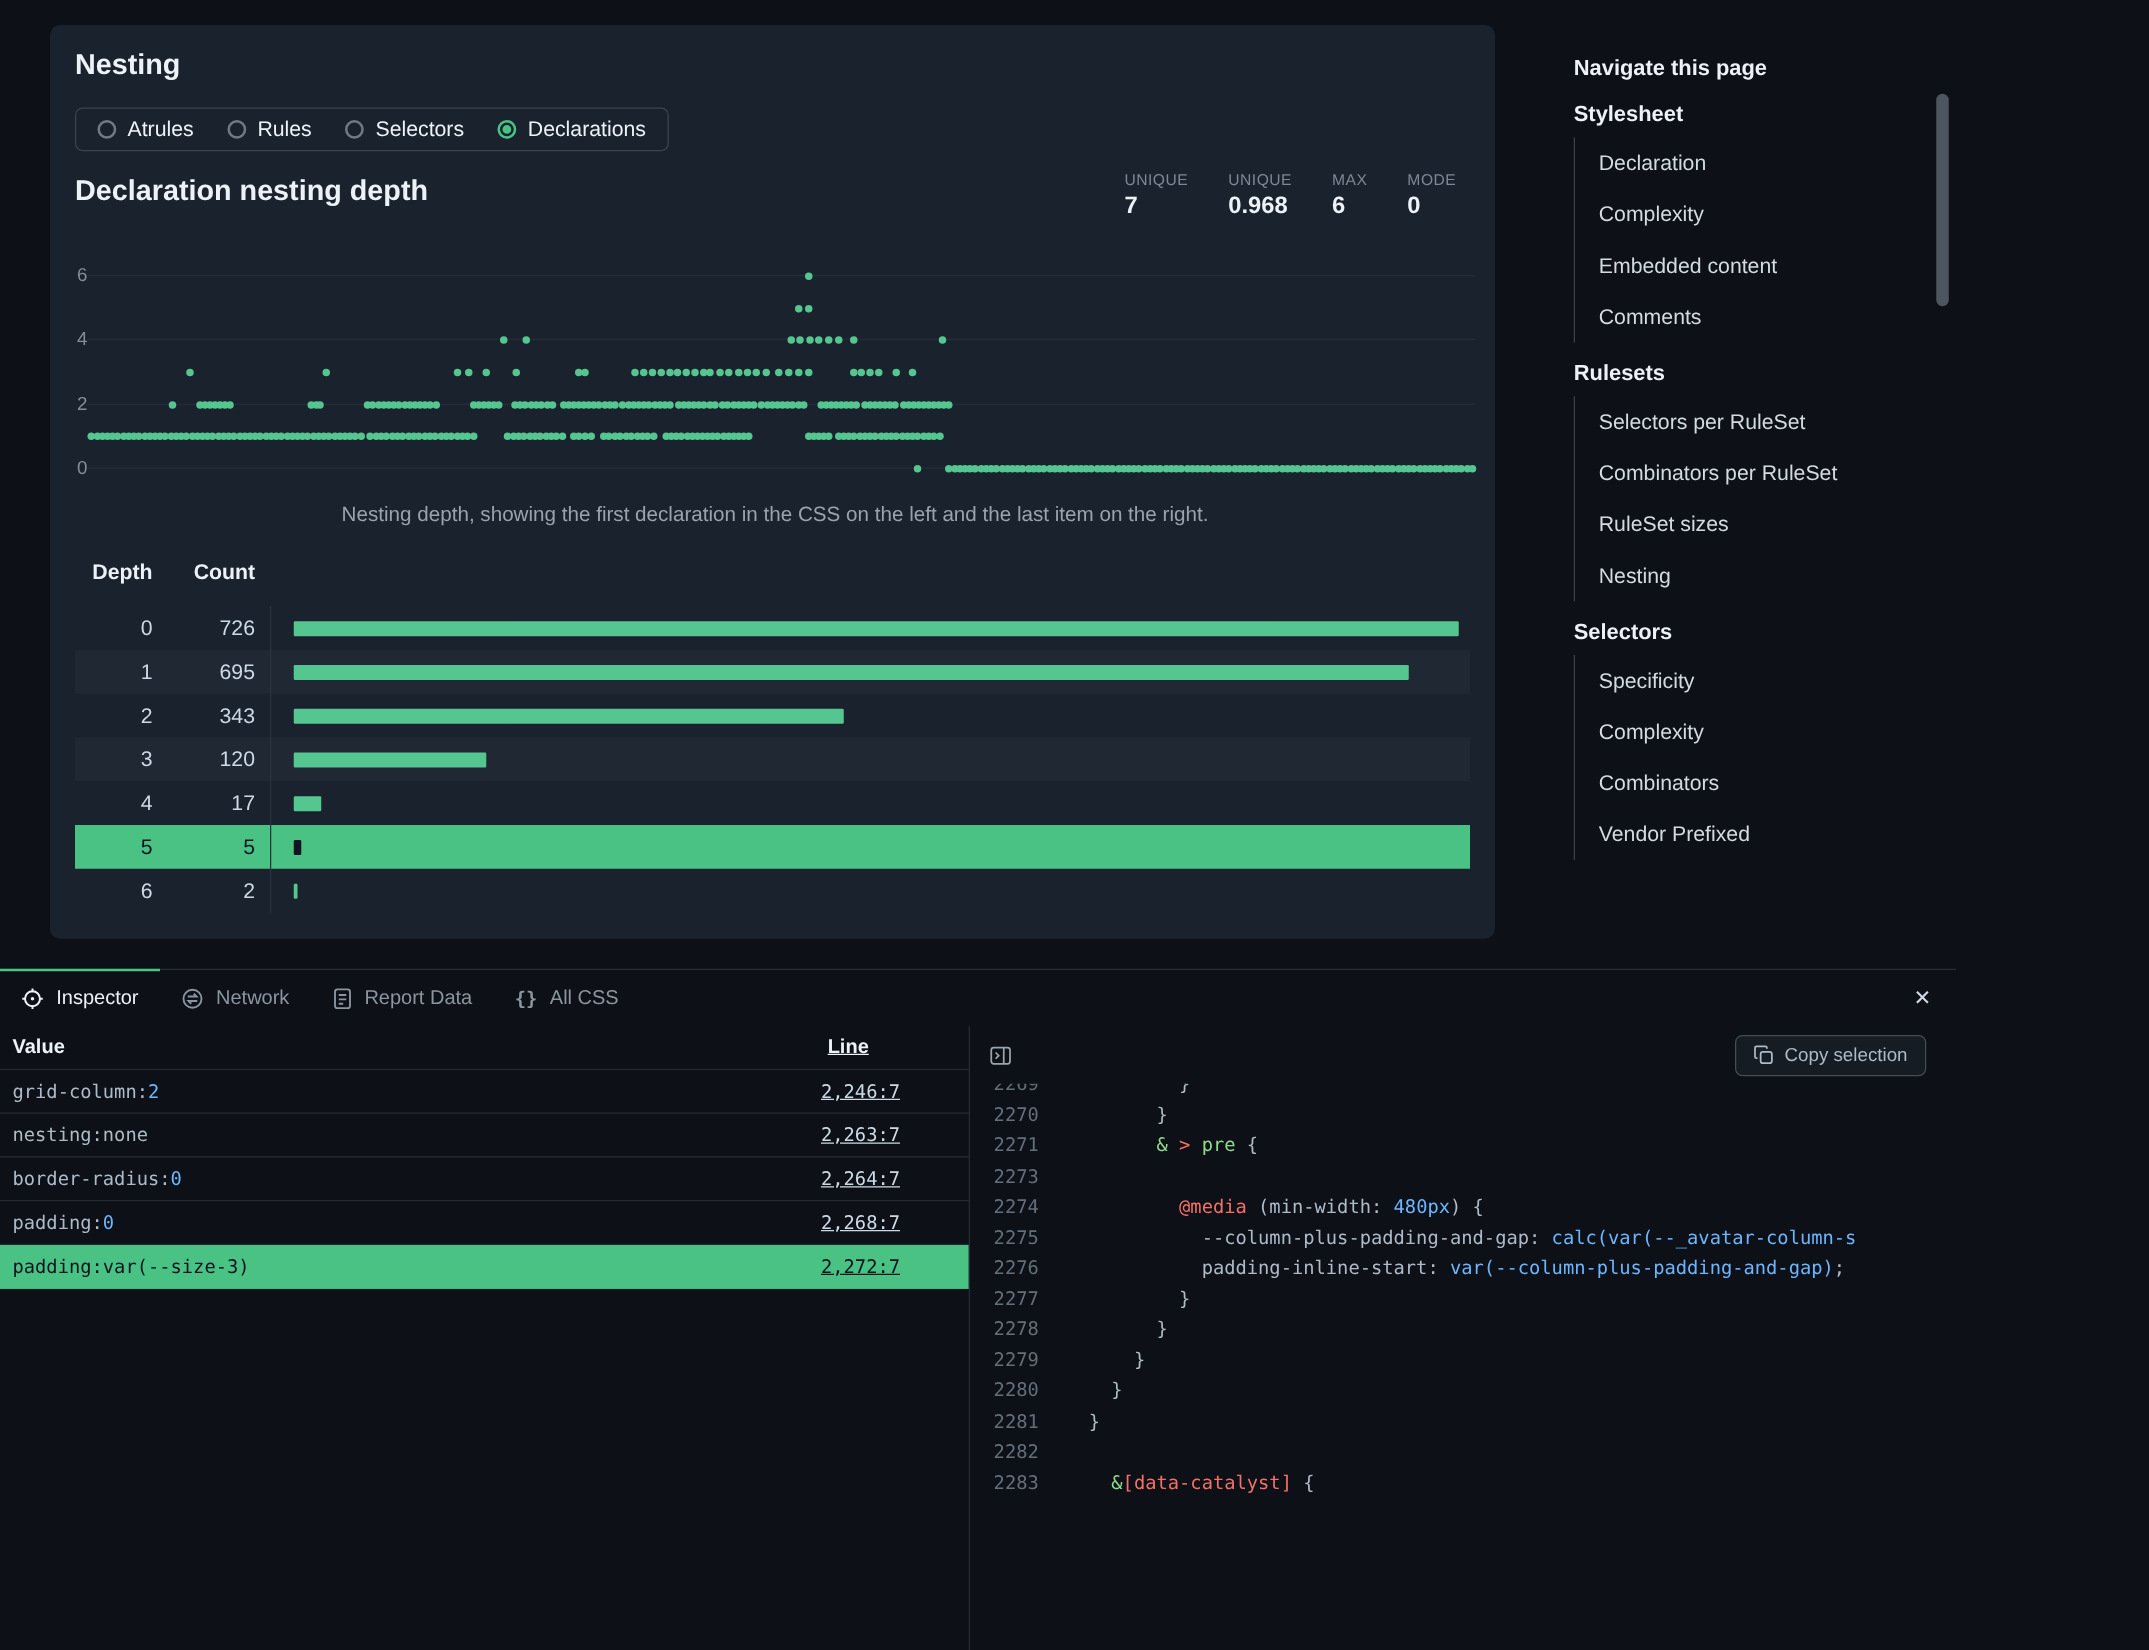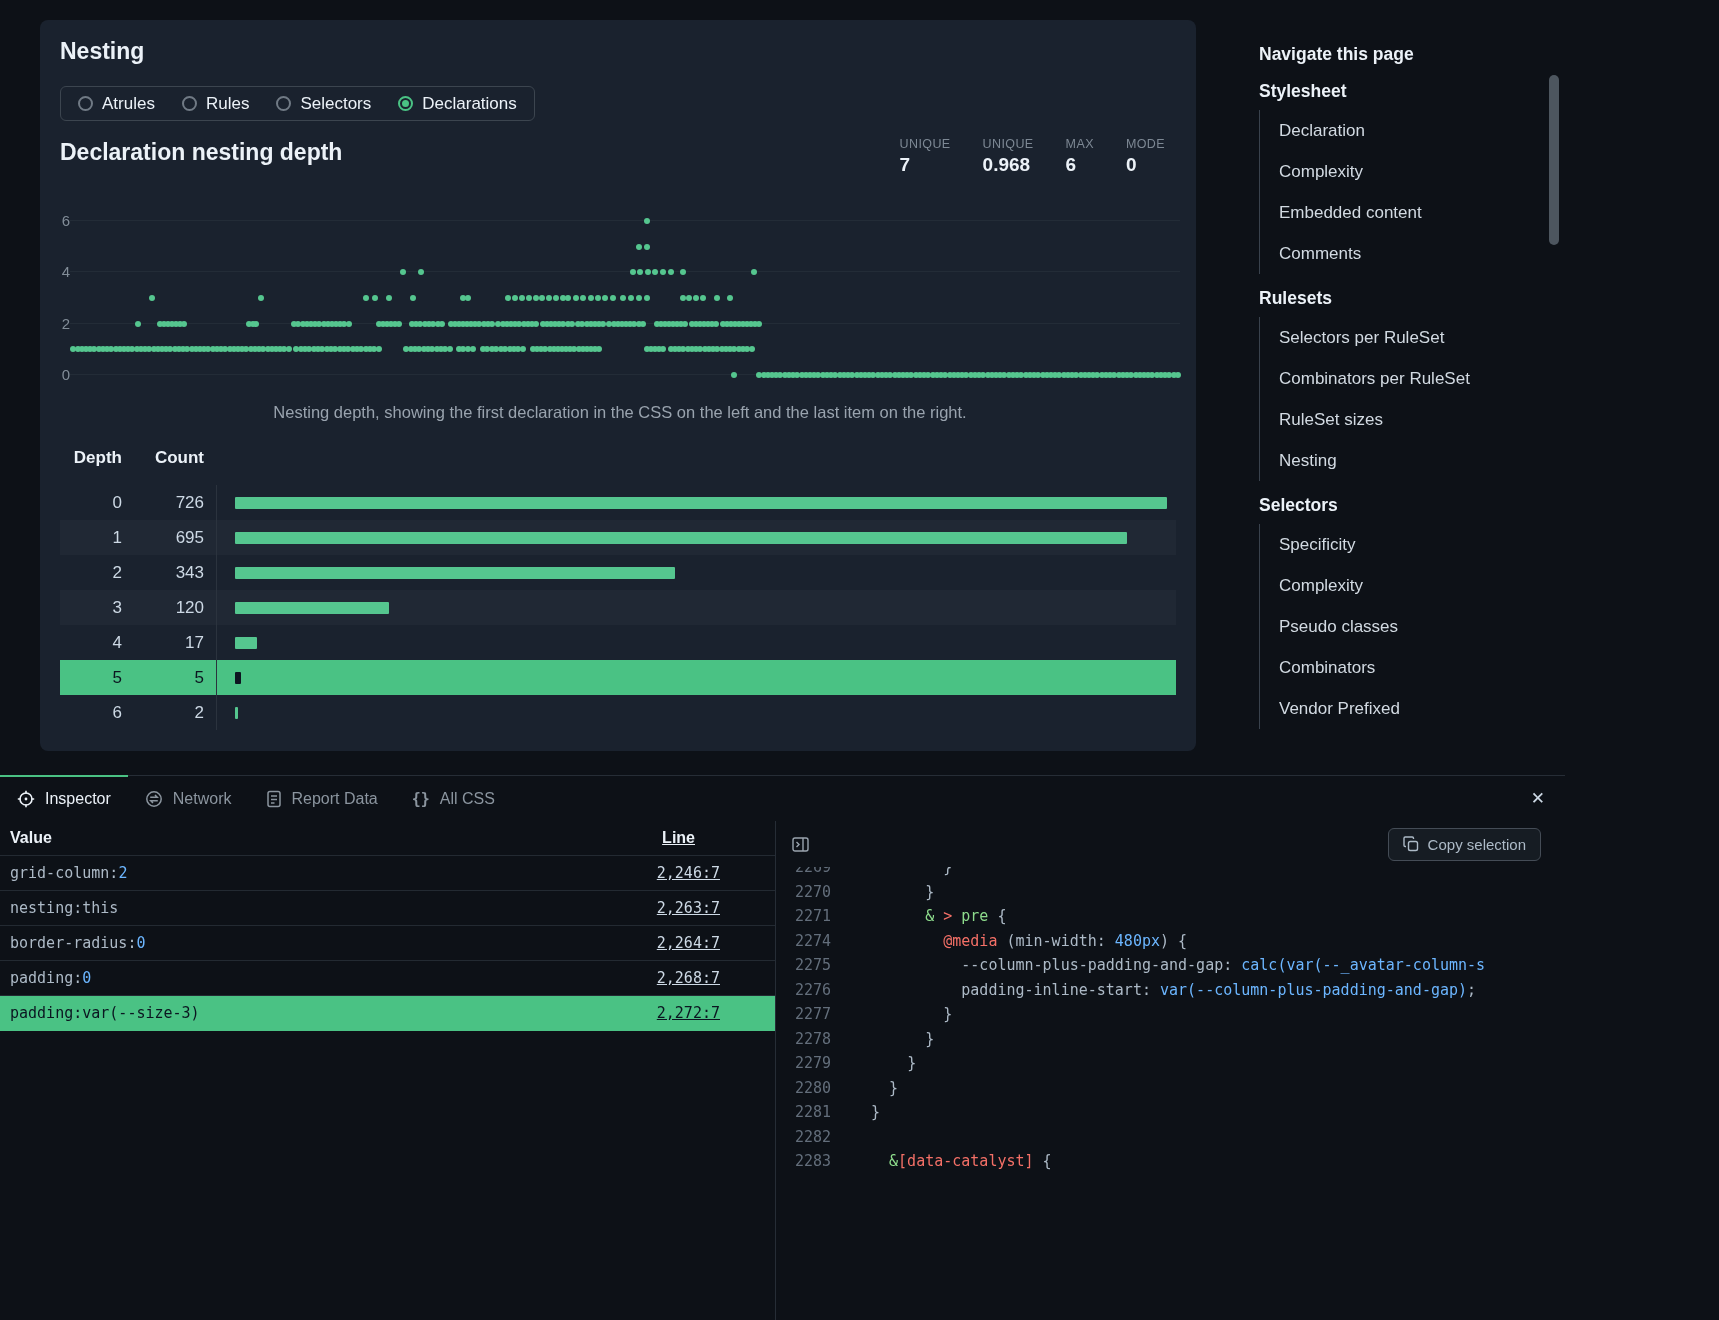--- a/index.html
+++ b/index.html
@@ -607,21 +607,20 @@
         <div class="nav-list">
           <div class="nav-item">Selectors per RuleSet</div>
           <div class="nav-item">Combinators per RuleSet</div>
           <div class="nav-item">RuleSet sizes</div>
           <div class="nav-item">Nesting</div>
         </div>
         <div class="nav-sec-h">Selectors</div>
         <div class="nav-list">
           <div class="nav-item">Specificity</div>
           <div class="nav-item">Complexity</div>
-          <div class="nav-item">Pseudo classes</div>
           <div class="nav-item">Combinators</div>
           <div class="nav-item">Vendor Prefixed</div>
         </div>
       </div>
   </aside>
 
   <div class="scroll-thumb"></div>
 
   <section class="devtools">
     <div class="tabbar">
@@ -672,21 +671,21 @@
           <span class="line-h">Line</span>
         </div>
         <div id="vt-rows">
             <div class="vt-row">
               <span class="prop">grid-column: </span>
               <span class="val v-num">2</span>
               <span class="line-link">2,246:7</span>
             </div>
             <div class="vt-row">
               <span class="prop">nesting: </span>
-              <span class="val v-plain">this</span>
+              <span class="val v-plain">none</span>
               <span class="line-link">2,263:7</span>
             </div>
             <div class="vt-row">
               <span class="prop">border-radius: </span>
               <span class="val v-num">0</span>
               <span class="line-link">2,264:7</span>
             </div>
             <div class="vt-row">
               <span class="prop">padding: </span>
               <span class="val v-num">0</span>
@@ -717,20 +716,21 @@
                   <path d="M10.5 3V2.2A1.2 1.2 0 0 0 9.3 1H2.2A1.2 1.2 0 0 0 1 2.2v7.1a1.2 1.2 0 0 0 1.2 1.2H3"></path>
                 </svg>
             </span>
             <span>Copy selection</span>
           </button>
         </div>
         <div class="code" id="code">
             <div class="cl" style="margin-top: -12px;"><span class="ln">2269</span><span class="ct">        <span class="t-d">}</span></span></div>
             <div class="cl"><span class="ln">2270</span><span class="ct">      <span class="t-d">}</span></span></div>
             <div class="cl"><span class="ln">2271</span><span class="ct">      <span class="t-g">&amp;</span><span class="t-d"> </span><span class="t-o">&gt;</span><span class="t-d"> </span><span class="t-g">pre</span><span class="t-d"> {</span></span></div>
+            <div class="cl"><span class="ln">2273</span><span class="ct"></span></div>
             <div class="cl"><span class="ln">2274</span><span class="ct">        <span class="t-o">@media</span><span class="t-d"> (min-width: </span><span class="t-b">480px</span><span class="t-d">) {</span></span></div>
             <div class="cl"><span class="ln">2275</span><span class="ct">          <span class="t-d">--column-plus-padding-and-gap: </span><span class="t-b">calc(var(--_avatar-column-s</span></span></div>
             <div class="cl"><span class="ln">2276</span><span class="ct">          <span class="t-d">padding-inline-start: </span><span class="t-b">var(--column-plus-padding-and-gap)</span><span class="t-d">;</span></span></div>
             <div class="cl"><span class="ln">2277</span><span class="ct">        <span class="t-d">}</span></span></div>
             <div class="cl"><span class="ln">2278</span><span class="ct">      <span class="t-d">}</span></span></div>
             <div class="cl"><span class="ln">2279</span><span class="ct">    <span class="t-d">}</span></span></div>
             <div class="cl"><span class="ln">2280</span><span class="ct">  <span class="t-d">}</span></span></div>
             <div class="cl"><span class="ln">2281</span><span class="ct"><span class="t-d">}</span></span></div>
             <div class="cl"><span class="ln">2282</span><span class="ct"></span></div>
             <div class="cl"><span class="ln">2283</span><span class="ct">  <span class="t-g">&amp;</span><span class="t-o">[data-catalyst]</span><span class="t-d"> {</span></span></div>

